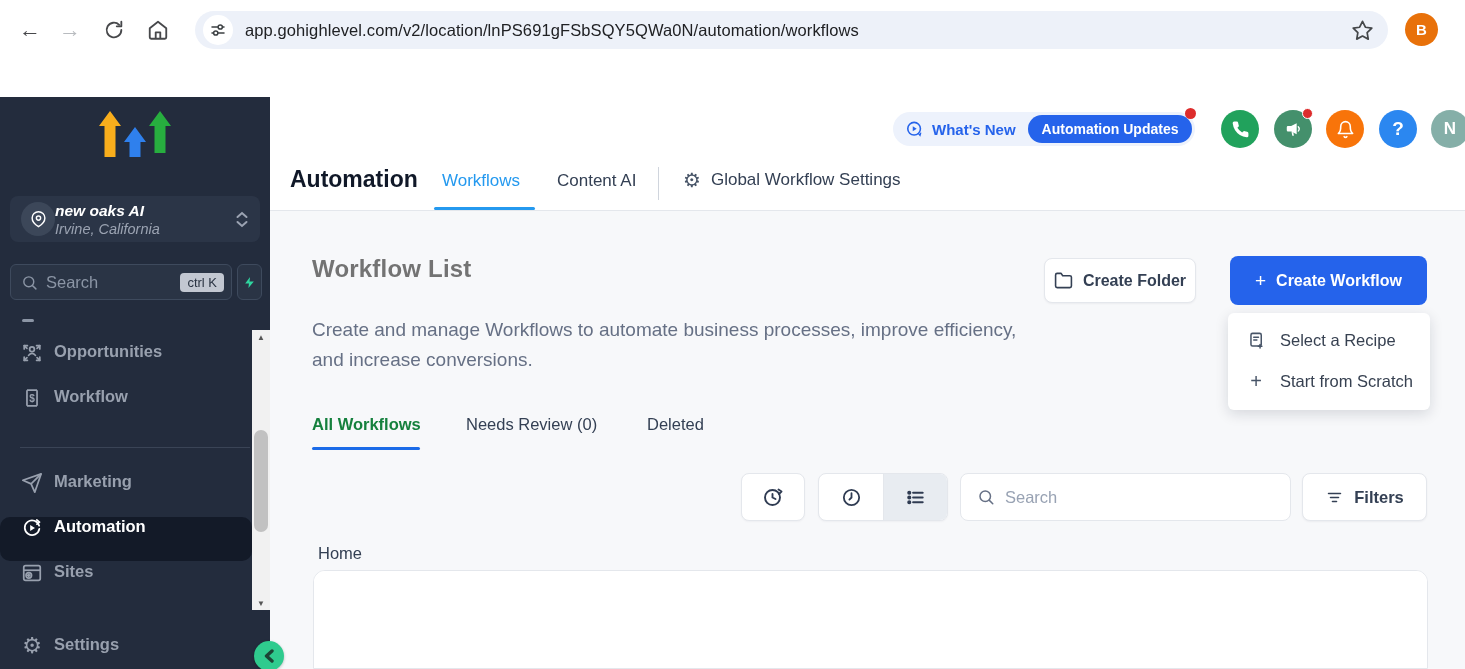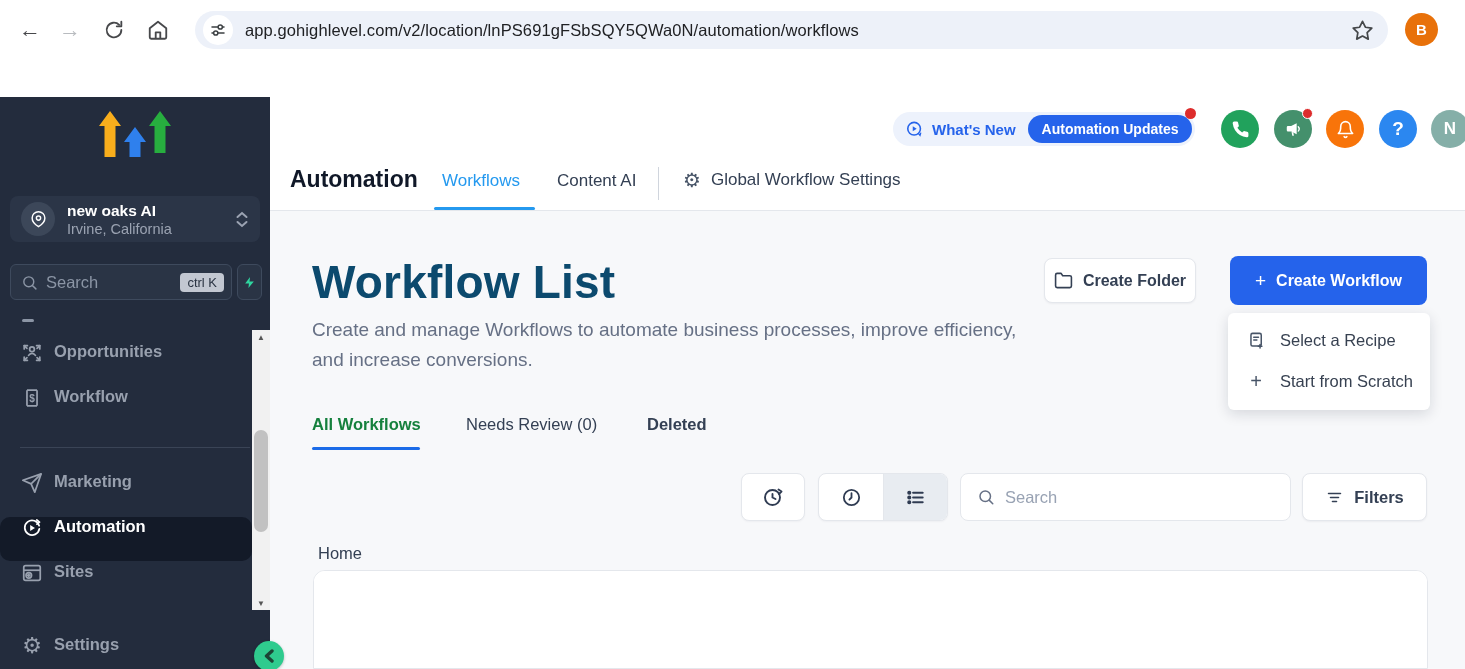--- a/index.html
+++ b/index.html
@@ -19,21 +19,21 @@
   .bookmarks-row { left:0; top:60px; width:1465px; height:37px; background:#fff; }
   .bm-divider { left:1337px; top:66px; width:3px; height:22px; background:#c5d6f5; border-radius:2px; }
   .bm-folder { left:1354px; top:68px; }
   .bm-label { left:1381px; top:69px; font-size:14.5px; color:#3c4043; white-space:nowrap; }
 
   
   .sidebar { left:0; top:97px; width:270px; height:572px; background:#232c3d; }
   .logo { left:97px; top:14px; }
   .loc-card { left:10px; top:99px; width:250px; height:46px; background:#2b3547; border-radius:8px; display:flex; align-items:center; cursor:pointer; }
   .loc-circle { margin-left:11px; width:34px; height:34px; border-radius:50%; background:#3c4759; display:flex; align-items:center; justify-content:center; }
-  .loc-texts { margin-left:12px; flex:1; }
+  .loc-texts { flex:1;font-style:italic; }
   .loc-name { font-size:15.5px; font-weight:bold; color:#fff; line-height:19px; }
   .loc-city { font-size:14.5px; color:#9ba3b2; line-height:18px; }
   .loc-chevrons { margin-right:12px; display:flex; flex-direction:column; gap:1px; color:#9ba3b2; }
   .side-search { left:10px; top:167px; width:222px; height:36px; background:#2a3445; border:1px solid #3e4a5d; border-radius:6px; display:flex; align-items:center; cursor:text; }
   .side-search .ph { margin-left:8px; font-size:16.5px; color:#8b95a5; flex:1; }
   .kbd { margin-right:7px; background:#c2c7d1; color:#2a3342; font-size:13px; padding:2px 7px; border-radius:4px; }
   .bolt-btn { left:237px; top:167px; width:25px; height:36px; background:#2a3445; border:1px solid #3e4a5d; border-radius:6px; display:flex; align-items:center; justify-content:center; cursor:pointer; }
   .partial-dash { left:22px; top:222px; width:12px; height:3px; background:#8b95a5; border-radius:2px; }
   .menu-item { left:0; width:252px; height:44px; display:flex; align-items:flex-start; color:#98a0ae; cursor:pointer; }
   .menu-item .ic { width:24px; margin-left:20px; display:flex; align-items:center; justify-content:center; }
@@ -55,21 +55,21 @@
   .red-dot { position:absolute; width:11px; height:11px; border-radius:50%; background:#dd2c2c; }
   .hd-circle { top:13px; width:38px; height:38px; border-radius:50%; display:flex; align-items:center; justify-content:center; color:#fff; cursor:pointer; }
   .page-top-title { left:20px; top:69px; font-size:23px; font-weight:bold; color:#101828; }
   .hd-tab { top:74px; font-size:17px; cursor:pointer; }
   .hd-tab-underline { left:164px; top:110px; width:101px; height:3px; background:#2499ef; border-radius:2px; }
   .hd-vdiv { left:388px; top:70px; width:1px; height:33px; background:#d0d5dd; }
   .gws { left:413px; top:72px; display:flex; align-items:center; gap:10px; color:#344054; font-size:17px; cursor:pointer; }
 
   
   .content { left:270px; top:211px; width:1195px; height:458px; background:#f7f8fa; }
-  .h1 { left:42px; top:44px; font-size:46px; font-weight:bold; color:#0c4a6e; letter-spacing:.2px; }
+  .h1 { left:42px; top:44px; font-size:24px; font-weight:bold; color:#737373; letter-spacing:.2px; }
   .desc { left:42px; top:104px; width:706px; font-size:19px; color:#667085; line-height:30px; }
   .btn { display:flex; align-items:center; justify-content:center; gap:10px; border-radius:8px; cursor:pointer; font-weight:600; }
   .btn-outline { background:#fff; border:1px solid #e4e7ec; color:#344054; box-shadow:0 1px 2px rgba(16,24,40,.05); }
   .create-folder { left:774px; top:47px; width:152px; height:45px; font-size:16px; }
   .create-workflow { left:960px; top:45px; width:197px; height:49px; background:#2563eb; color:#fff; font-size:16px; }
   .cw-plus { font-size:19px; font-weight:normal; }
   .dropdown { left:958px; top:102px; width:202px; height:97px; background:#fff; border-radius:6px; box-shadow:0 4px 14px rgba(16,24,40,.14); padding:7px 0; z-index:5; }
   .dd-item { height:41px; display:flex; align-items:center; gap:14px; padding-left:18px; color:#374151; font-size:16.5px; cursor:pointer; }
   .dd-item .dd-ic { width:20px; display:flex; justify-content:center; color:#475467; }
   .dd-plus { font-size:20px; color:#475467; }
@@ -358,21 +358,21 @@
       </div>
       <div class="dd-item">
         <span class="dd-ic dd-plus">+</span>
         <span>Start from Scratch</span>
       </div>
     </div>
 
     <div class="abs sub-tab" style="left:42px; color:#15803d; font-weight:600;">All Workflows</div>
     <div class="abs sub-underline"></div>
     <div class="abs sub-tab" style="left:196px; color:#344054;">Needs Review (0)</div>
-    <div class="abs sub-tab" style="left:377px; color:#344054;font-weight:bold;">Deleted</div>
+    <div class="abs sub-tab" style="left:377px; color:#344054;">Deleted</div>
 
     <div class="abs tool-btn" style="left:471px; width:64px;">
       <svg width="24" height="24" viewBox="0 0 24 24" fill="none" stroke="#2f3b52" stroke-width="1.9" stroke-linecap="round">
           <circle cx="11.5" cy="12.5" r="7.5"></circle>
           <polyline points="11.5 9 11.5 12.5 14.5 14"></polyline>
           <polyline points="17.5 4.5 20.5 6.5 18 9" stroke-linejoin="round"></polyline>
         </svg>
     </div>
 
     <div class="abs segment">

